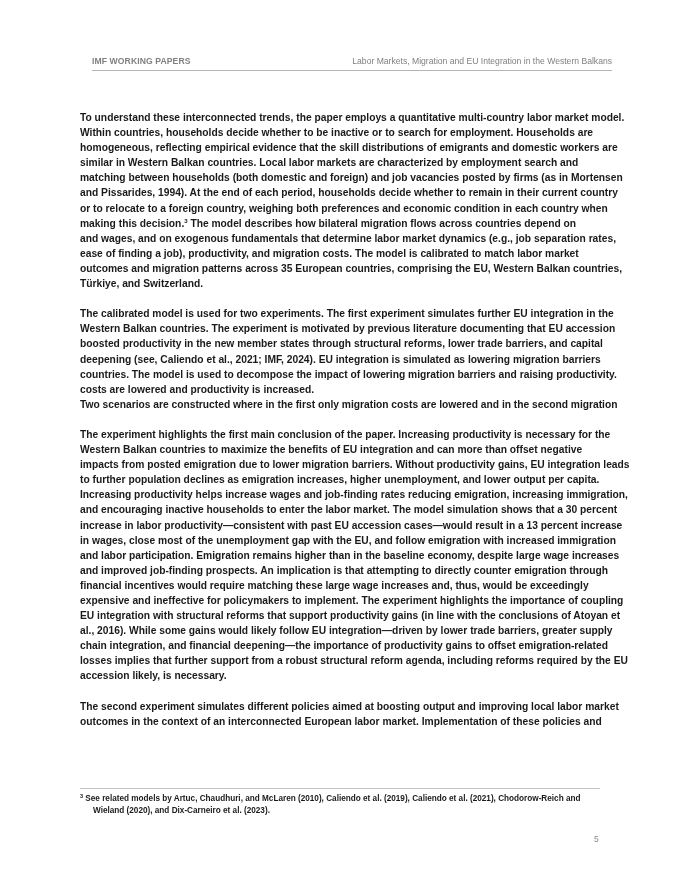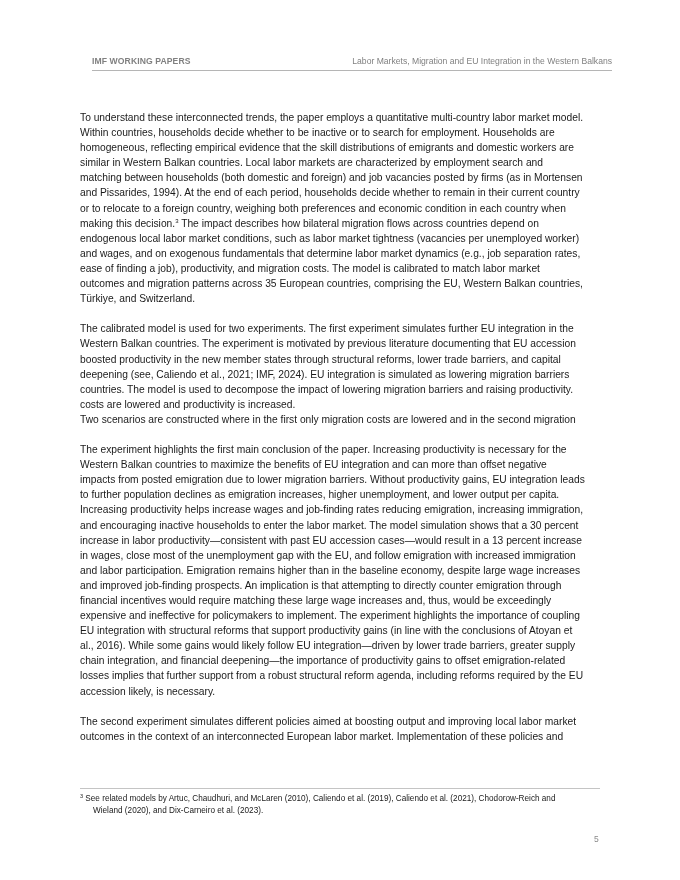--- a/index.html
+++ b/index.html
@@ -45,20 +45,21 @@
       width: 525px;
       font-size: 10.25px;
       line-height: 15.1px;
     }
     .para {
       margin: 0 0 15.1px 0;
     }
     .line {
       display: block;
       white-space: nowrap;
+      font-weight: bold;
     }
     sup {
       font-size: 6px;
       vertical-align: 4px;
       line-height: 0;
     }
     .footnote-rule {
       position: absolute;
       left: 80px;
       top: 788px;
@@ -100,22 +101,21 @@
 <div class="body-text">
 
   <p class="para">
     <span class="line">To understand these interconnected trends, the paper employs a quantitative multi-country labor market model.</span>
     <span class="line">Within countries, households decide whether to be inactive or to search for employment. Households are</span>
     <span class="line">homogeneous, reflecting empirical evidence that the skill distributions of emigrants and domestic workers are</span>
     <span class="line">similar in Western Balkan countries. Local labor markets are characterized by employment search and</span>
     <span class="line">matching between households (both domestic and foreign) and job vacancies posted by firms (as in Mortensen</span>
     <span class="line">and Pissarides, 1994). At the end of each period, households decide whether to remain in their current country</span>
     <span class="line">or to relocate to a foreign country, weighing both preferences and economic condition in each country when</span>
-    <span class="line"><span>making this decision.</span><sup>3</sup><span> The impact describes how bilateral migration flows across countries depend on</span></span>
-    <span class="line">endogenous local labor market conditions, such as labor market tightness (vacancies per unemployed worker)</span>
+    <span class="line"><span>making this decision.</span><sup>3</sup><span> The model describes how bilateral migration flows across countries depend on</span></span>
     <span class="line">and wages, and on exogenous fundamentals that determine labor market dynamics (e.g., job separation rates,</span>
     <span class="line">ease of finding a job), productivity, and migration costs. The model is calibrated to match labor market</span>
     <span class="line">outcomes and migration patterns across 35 European countries, comprising the EU, Western Balkan countries,</span>
     <span class="line">Türkiye, and Switzerland.</span>
   </p>
 
   <p class="para">
     <span class="line">The calibrated model is used for two experiments. The first experiment simulates further EU integration in the</span>
     <span class="line">Western Balkan countries. The experiment is motivated by previous literature documenting that EU accession</span>
     <span class="line">boosted productivity in the new member states through structural reforms, lower trade barriers, and capital</span>

